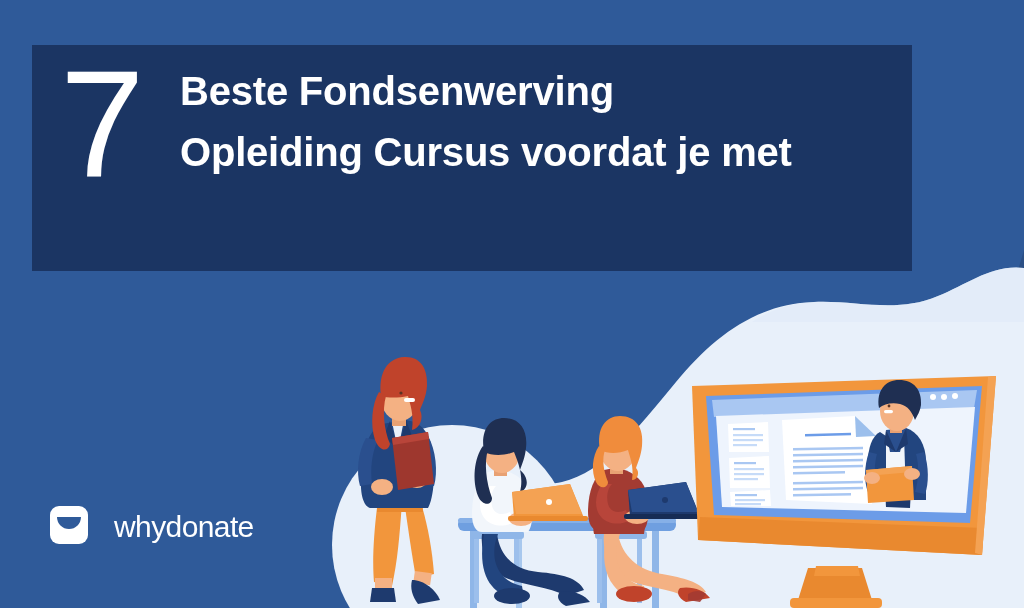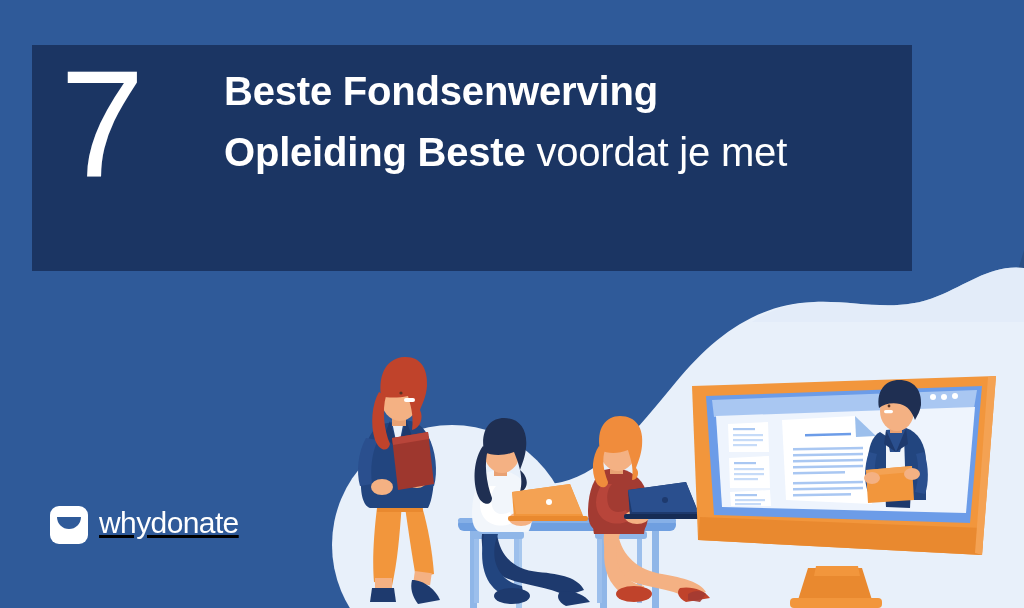--- a/index.html
+++ b/index.html
@@ -49,33 +49,32 @@
     top: 16px;
     width: 712px;
     color: #ffffff;
   }
   .headline-line {
     font-size: 40px;
     line-height: 61px;
     white-space: nowrap;
     letter-spacing: -0.2px;
   }
-  .hl-bold { font-weight: 700; margin-left: 44px; }
-  .hl-light { font-weight: 400; }
+  .hl-bold { font-weight: 700; }
+  .hl-light { font-weight: 700; }
 
   
   #logo {
     position: absolute;
     left: 50px;
     top: 506px;
     display: flex;
-    align-items: flex-start;
-    gap: 11px;
+    align-items: flex-end;
+    gap: 26px;
     z-index: 40;
-    text-decoration: underline;
   }
   #logo-mark {
     width: 38px;
     height: 38px;
     border-radius: 9px;
     background: #ffffff;
     position: relative;
     overflow: hidden;
     flex: none;
   }
@@ -379,21 +378,21 @@
     </g>
   </svg>
 
   <div id="header-banner">
     <div id="headline-number">7</div>
     <div id="headline-block">
       <div class="headline-line">
         <span class="hl-bold">Beste Fondsenwerving</span>
       </div>
       <div class="headline-line">
-        <span class="hl-bold">Opleiding Beste </span><span class="hl-light">voordat je met</span>
+        <span class="hl-bold">Opleiding Cursus </span><span class="hl-light">voordat je met</span>
       </div>
     </div>
   </div>
 
   <div id="logo">
     <div id="logo-mark"></div>
     <div id="logo-text">whydonate</div>
   </div>
 
 </div>

